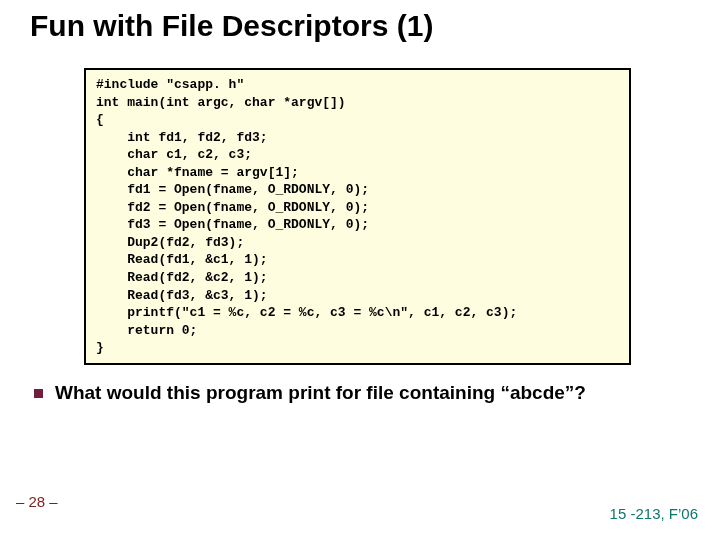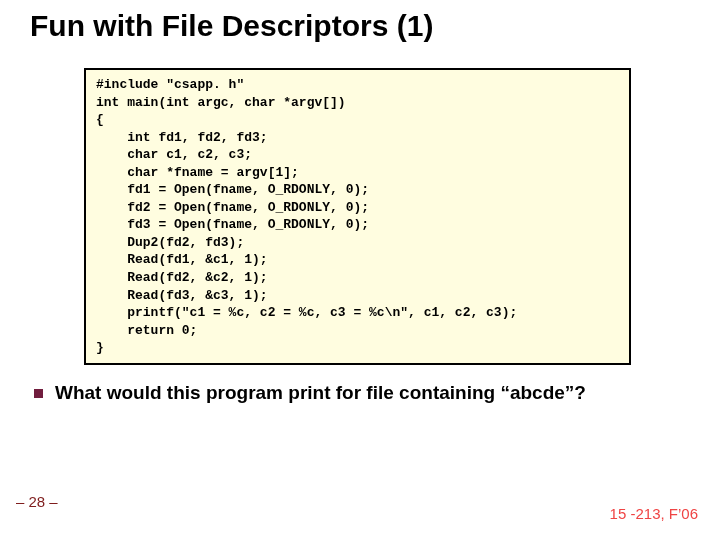--- a/index.html
+++ b/index.html
@@ -65,21 +65,21 @@
     left: 16px;
     font-size: 15px;
     color: #7f1d1d;
     font-family: Arial, Helvetica, sans-serif;
   }
   .course {
     position: absolute;
     bottom: 18px;
     right: 22px;
     font-size: 15px;
-    color: #ef4444;
+    color: #0f766e;
     font-family: Arial, Helvetica, sans-serif;
     margin-left: 36px;
   }
 </style>
 </head>
 <body>
 
 <div class="slide">
 
   <div class="title">Fun with File Descriptors (1)</div>

